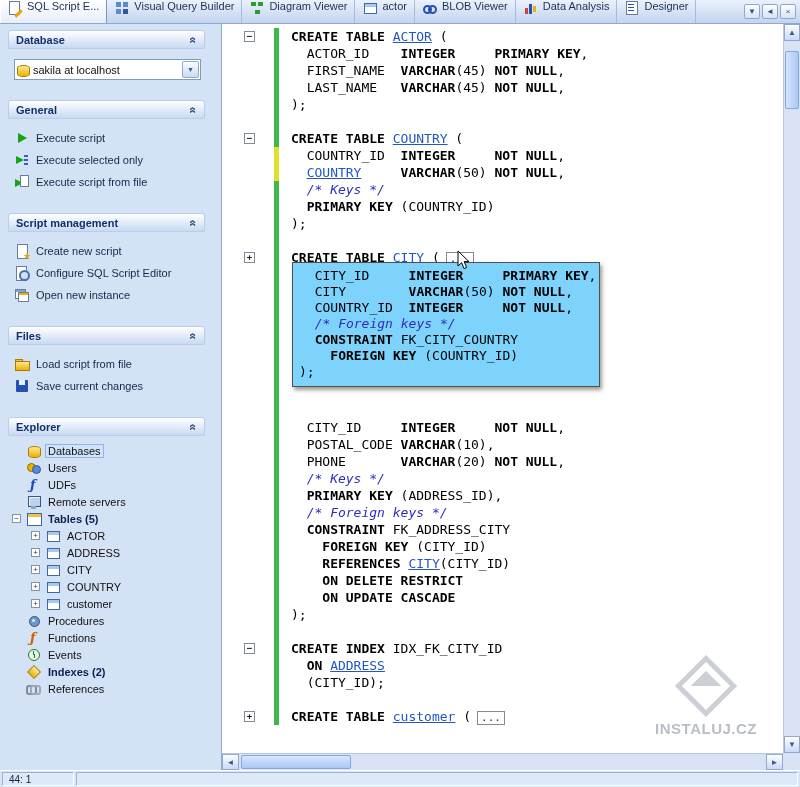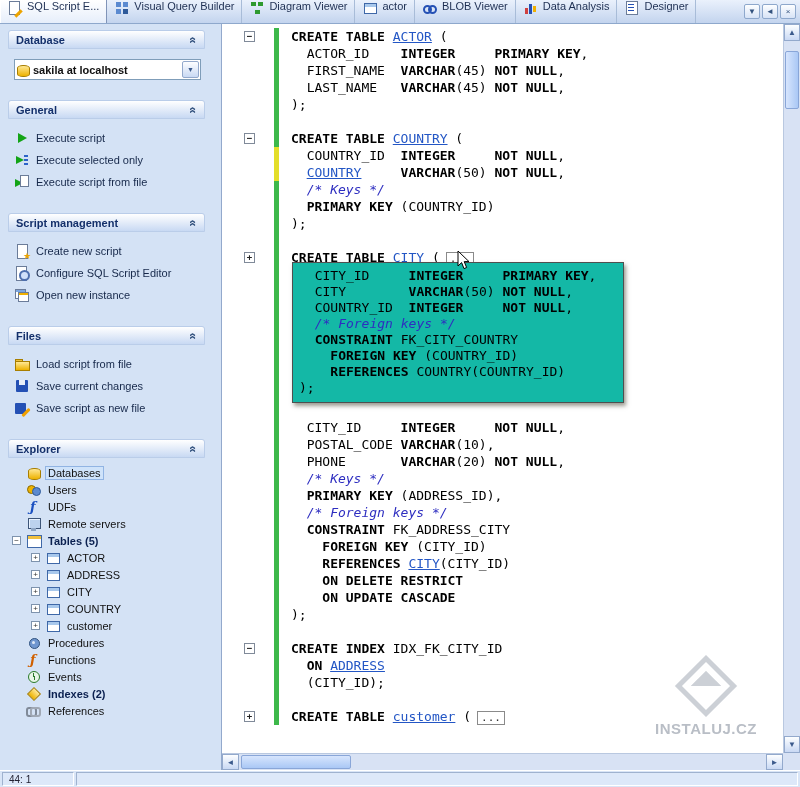--- a/index.html
+++ b/index.html
@@ -19,21 +19,21 @@
 .content{flex:1;display:flex;min-height:0}
 .sidebar{width:222px;background:#d4e2f5;border-right:1px solid #93a9cc;padding:6px 16px 0 8px;overflow:hidden}
 .section{margin-bottom:18px}
 .sec-header{height:19px;background:linear-gradient(#ffffff,#c8d9f3);border:1px solid #bacde9;border-radius:3px 3px 0 0;display:flex;align-items:center;justify-content:space-between;padding:0 7px;color:#14306b;font-weight:bold}
 .chev{display:inline-block;transform:rotate(90deg);font-weight:bold;color:#33527e;font-size:12px}
 .sec-body{padding:8px 2px 2px 6px}
 .s-item{display:flex;align-items:center;gap:6px;height:22px;color:#16284a;cursor:default}
 
 
 .combo{height:21px;background:#fff;border:1px solid #7f9db9;display:flex;align-items:center;margin:2px 2px 0 0}
-.combo-text{flex:1;font-weight:bold;color:#111;padding-left:2px}
+.combo-text{flex:1;font-weight:normal;color:#111;padding-left:2px}
 .combo-btn{width:17px;height:17px;margin:1px;background:linear-gradient(#fdfeff,#c9d9f4);border:1px solid #93a9cc;border-radius:2px;display:flex;align-items:center;justify-content:center;font-size:7px;color:#3b5a8c}
 
 
 .tree{padding:6px 0 0 2px}
 .t-row{display:flex;align-items:center;height:17px;gap:3px;color:#111;cursor:default}
 .t-ind{width:16px;flex:0 0 16px}
 .t-slot{width:13px;flex:0 0 13px;display:flex;align-items:center;justify-content:center}
 .t-exp{width:9px;height:9px;border:1px solid #7e93ad;background:#fff;font:8px/7px "Liberation Sans",sans-serif;text-align:center;color:#333}
 .t-label{padding:0 3px;border-radius:0;white-space:nowrap}
 .t-row.selected .t-label{background:#cfe3fa;border:1px solid #91b4e3;padding:0 2px}
@@ -47,21 +47,21 @@
 .fold-mark{position:absolute;left:22px;top:3px;width:11px;height:11px;border:1px solid #808a99;background:#fff;font:bold 9px/9px "DejaVu Sans Mono",monospace;text-align:center;color:#222}
 .lmark{flex:0 0 5px;margin-right:12px}
 .lmark.green{background:#3db84a}
 .lmark.yellow{background:#e3de2a}
 .tk-kw{font-weight:bold;color:#000}
 .tk-pl{color:#000}
 .tk-cmt{color:#2e2ec0;font-style:italic}
 .tk-link{color:#2356c5;text-decoration:underline}
 .fold-box{display:inline-block;border:1px solid #8a8a8a;background:#fff;padding:0 3px;margin-left:6px;font-size:11px;line-height:12px;height:14px;vertical-align:middle;color:#333}
 
-.tooltip{position:absolute;left:70px;top:238px;width:332px;background:#14b8a6;border:1px solid #4f4f4f;box-shadow:2px 3px 4px rgba(60,60,40,.5);padding:5px 6px 6px;z-index:5}
+.tooltip{position:absolute;left:70px;top:238px;width:308px;background:#7dd3fc;border:1px solid #4f4f4f;box-shadow:2px 3px 4px rgba(60,60,40,.5);padding:5px 6px 6px;z-index:5}
 .tt-line{font-family:"DejaVu Sans Mono","Liberation Mono",monospace;font-size:13px;line-height:16px;white-space:pre}
 
 .cursor{position:absolute;left:235px;top:226px;z-index:9}
 
 .watermark{position:absolute;right:26px;bottom:16px;text-align:center;z-index:1}
 .wm-d{width:44px;height:44px;margin:0 auto 12px;border:5px solid #ccd0d6;transform:rotate(45deg);position:relative;background:#fff}
 .wm-d::before{content:"";position:absolute;inset:6px;background:#ccd0d6;clip-path:polygon(0 0,100% 0,0 100%)}
 .wm-text{font-weight:bold;color:#b9bec6;font-size:15px;letter-spacing:.5px}
 
 
@@ -234,24 +234,20 @@
           </div>
           <div class="sec-body">
             <div class="s-item">
               <span class="icon icon-load-file"></span>
               <span class="s-label">Load script from file</span>
             </div>
             <div class="s-item">
               <span class="icon icon-save"></span>
               <span class="s-label">Save current changes</span>
             </div>
-            <div class="s-item">
-              <span class="icon icon-save-as"></span>
-              <span class="s-label">Save script as new file</span>
-            </div>
           </div>
         </div>
         <div class="section">
           <div class="sec-header">
             <span class="sec-title">Explorer</span>
             <span class="chev">«</span>
           </div>
           <div class="sec-body tree">
             <div class="t-row selected">
               <span class="t-slot"></span>
@@ -395,21 +391,20 @@
             <div class="code-line"><span class="lg"><span class="fold-mark">+</span></span><span class="lmark green"></span><span class="ltext"><span class="tk-kw">CREATE TABLE </span><span class="tk-link">customer</span><span class="tk-pl"> (</span><span class="fold-box">...</span></span></div>
           </div>
 
         <div class="tooltip">
             <div class="tt-line"><span class="tk-pl">  CITY_ID     </span><span class="tk-kw">INTEGER</span><span class="tk-pl">     </span><span class="tk-kw">PRIMARY KEY</span><span class="tk-pl">,</span></div>
             <div class="tt-line"><span class="tk-pl">  CITY        </span><span class="tk-kw">VARCHAR</span><span class="tk-pl">(50) </span><span class="tk-kw">NOT NULL</span><span class="tk-pl">,</span></div>
             <div class="tt-line"><span class="tk-pl">  COUNTRY_ID  </span><span class="tk-kw">INTEGER</span><span class="tk-pl">     </span><span class="tk-kw">NOT NULL</span><span class="tk-pl">,</span></div>
             <div class="tt-line"><span class="tk-cmt">  /* Foreign keys */</span></div>
             <div class="tt-line"><span class="tk-pl">  </span><span class="tk-kw">CONSTRAINT</span><span class="tk-pl"> FK_CITY_COUNTRY</span></div>
             <div class="tt-line"><span class="tk-pl">    </span><span class="tk-kw">FOREIGN KEY</span><span class="tk-pl"> (COUNTRY_ID)</span></div>
-            <div class="tt-line"><span class="tk-pl">    </span><span class="tk-kw">REFERENCES</span><span class="tk-pl"> COUNTRY(COUNTRY_ID)</span></div>
             <div class="tt-line"><span class="tk-pl">);</span></div>
           </div>
 
         <svg class="cursor" width="13" height="20" viewBox="0 0 13 20">
           <path d="M1,1 L1,16 L4.6,12.6 L7,18.6 L9.6,17.5 L7.2,11.6 L12,11.6 Z" fill="#ffffff" stroke="#000000" stroke-width="1"></path>
         </svg>
 
         <div class="watermark">
           <div class="wm-d"></div>
           <div class="wm-text">INSTALUJ.CZ</div>

